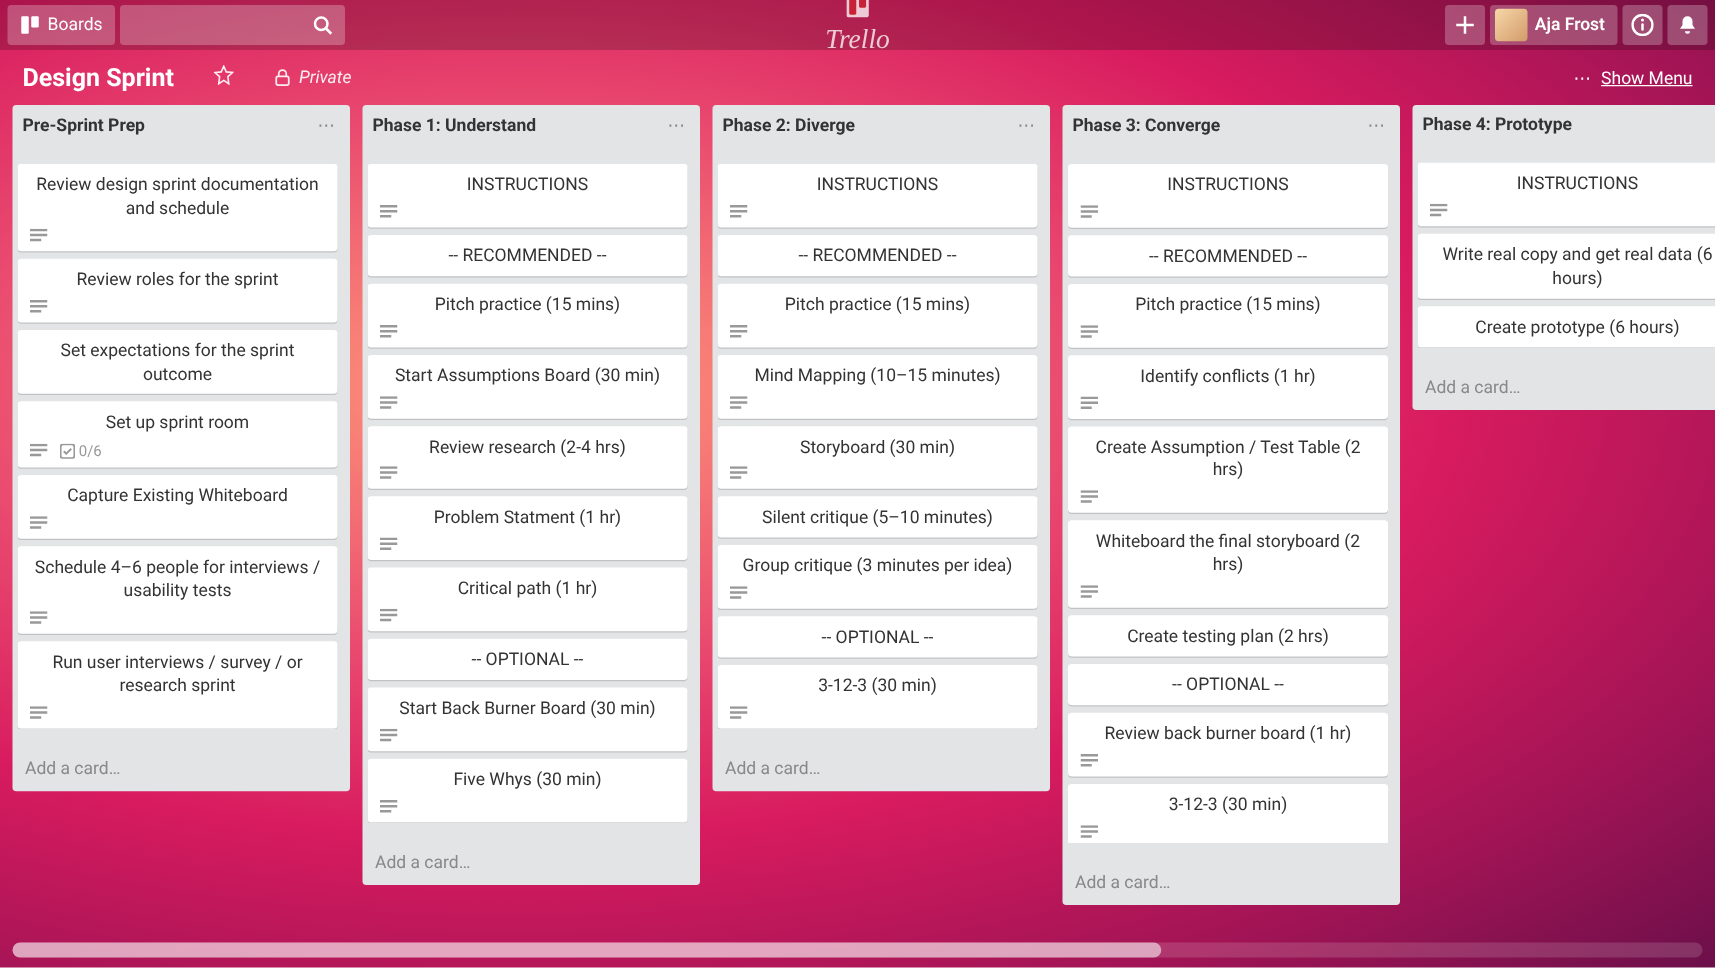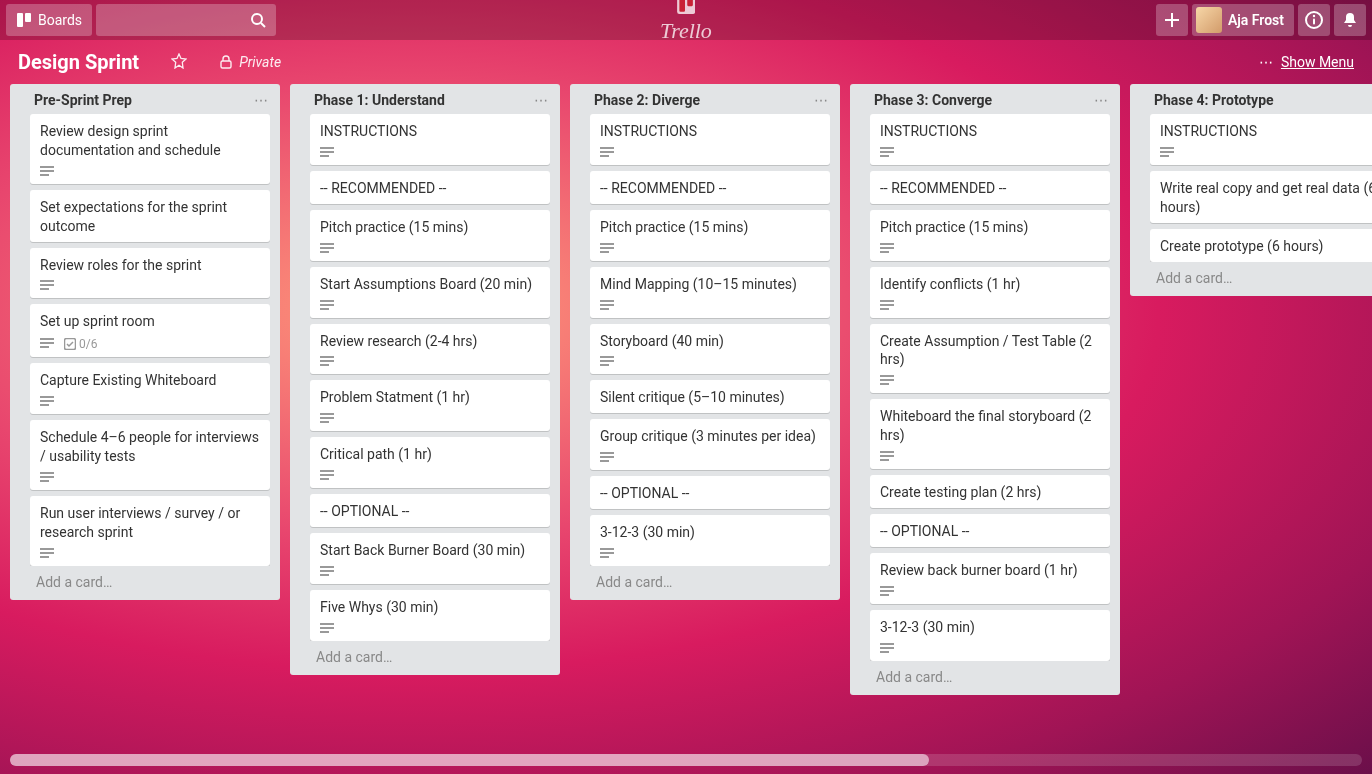--- a/index.html
+++ b/index.html
@@ -54,36 +54,37 @@
 .board {
   flex: 1;
   overflow-x: auto; overflow-y: hidden;
   padding: 4px 10px 10px 10px;
   display: flex; align-items: flex-start; gap: 10px;
 }
 .list {
   background: #e2e4e6;
   border-radius: 3px;
   width: 270px; min-width: 270px;
-  padding: 8px 8px 6px 20px;
+  padding: 8px 8px 6px 4px;
   display: flex; flex-direction: column;
   max-height: calc(100% - 20px);
+  gap: 16px;
 }
 .list-header { display: flex; align-items: center; justify-content: space-between; padding: 0 4px 6px 4px; }
 .list-title { font-weight: 700; color: #333; font-size: 14px; }
 .list-menu { color: #888; cursor: pointer; }
 .cards { overflow-y: auto; display: flex; flex-direction: column; gap: 6px; padding-right: 2px; }
 .card {
   background: #fff; border-radius: 3px;
   box-shadow: 0 1px 0 rgba(0,0,0,0.15);
   padding: 8px 10px 6px 10px;
   color: #333; font-size: 14px;
   cursor: pointer;
 }
-.card-title { line-height: 1.35; }
+.card-title { line-height: 1.35; text-align: center; }
 .badges { display: flex; align-items: center; gap: 10px; margin-top: 6px; color: #999; font-size: 12px; text-align: center; }
 .badge-desc svg, .badge-check svg { display:block; }
 .add-card { color: #888; padding: 8px 6px 4px 6px; cursor: pointer; font-size: 14px; }
 
 .hscroll {
   height: 12px;
   background: rgba(255,255,255,0.15);
   margin: 0 10px 8px 10px;
   border-radius: 6px;
   position: relative;
@@ -180,33 +181,33 @@
               <span class="badge-desc">
                 <svg width="14" height="12" viewBox="0 0 14 12">
                   <rect y="0" width="14" height="2"></rect>
                   <rect y="4" width="14" height="2"></rect>
                   <rect y="8" width="9" height="2"></rect>
                 </svg>
               </span>
             </div>
           </div>
           <div class="card">
+            <div class="card-title">Review roles for the sprint</div>
+            <div class="badges">
+              <span class="badge-desc">
+                <svg width="14" height="12" viewBox="0 0 14 12">
+                  <rect y="0" width="14" height="2"></rect>
+                  <rect y="4" width="14" height="2"></rect>
+                  <rect y="8" width="9" height="2"></rect>
+                </svg>
+              </span>
+            </div>
+          </div>
+          <div class="card">
             <div class="card-title">Set expectations for the sprint outcome</div>
-          </div>
-          <div class="card">
-            <div class="card-title">Review roles for the sprint</div>
-            <div class="badges">
-              <span class="badge-desc">
-                <svg width="14" height="12" viewBox="0 0 14 12">
-                  <rect y="0" width="14" height="2"></rect>
-                  <rect y="4" width="14" height="2"></rect>
-                  <rect y="8" width="9" height="2"></rect>
-                </svg>
-              </span>
-            </div>
           </div>
           <div class="card">
             <div class="card-title">Set up sprint room</div>
             <div class="badges">
               <span class="badge-desc">
                 <svg width="14" height="12" viewBox="0 0 14 12">
                   <rect y="0" width="14" height="2"></rect>
                   <rect y="4" width="14" height="2"></rect>
                   <rect y="8" width="9" height="2"></rect>
                 </svg>
@@ -286,21 +287,21 @@
               <span class="badge-desc">
                 <svg width="14" height="12" viewBox="0 0 14 12">
                   <rect y="0" width="14" height="2"></rect>
                   <rect y="4" width="14" height="2"></rect>
                   <rect y="8" width="9" height="2"></rect>
                 </svg>
               </span>
             </div>
           </div>
           <div class="card">
-            <div class="card-title">Start Assumptions Board (20 min)</div>
+            <div class="card-title">Start Assumptions Board (30 min)</div>
             <div class="badges">
               <span class="badge-desc">
                 <svg width="14" height="12" viewBox="0 0 14 12">
                   <rect y="0" width="14" height="2"></rect>
                   <rect y="4" width="14" height="2"></rect>
                   <rect y="8" width="9" height="2"></rect>
                 </svg>
               </span>
             </div>
           </div>
@@ -409,21 +410,21 @@
               <span class="badge-desc">
                 <svg width="14" height="12" viewBox="0 0 14 12">
                   <rect y="0" width="14" height="2"></rect>
                   <rect y="4" width="14" height="2"></rect>
                   <rect y="8" width="9" height="2"></rect>
                 </svg>
               </span>
             </div>
           </div>
           <div class="card">
-            <div class="card-title">Storyboard (40 min)</div>
+            <div class="card-title">Storyboard (30 min)</div>
             <div class="badges">
               <span class="badge-desc">
                 <svg width="14" height="12" viewBox="0 0 14 12">
                   <rect y="0" width="14" height="2"></rect>
                   <rect y="4" width="14" height="2"></rect>
                   <rect y="8" width="9" height="2"></rect>
                 </svg>
               </span>
             </div>
           </div>

